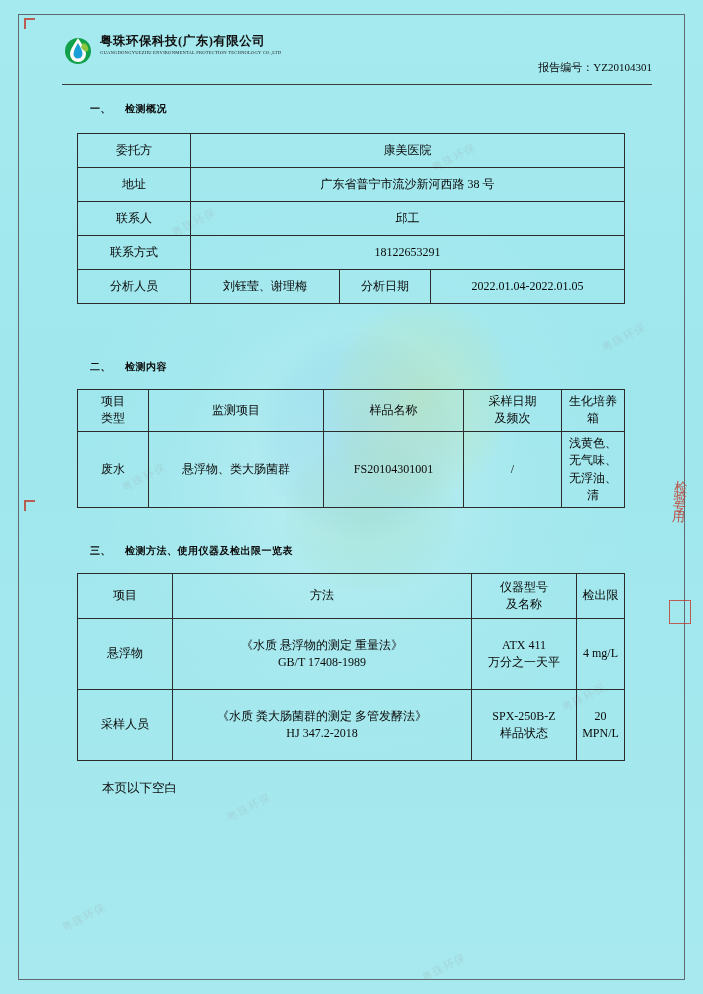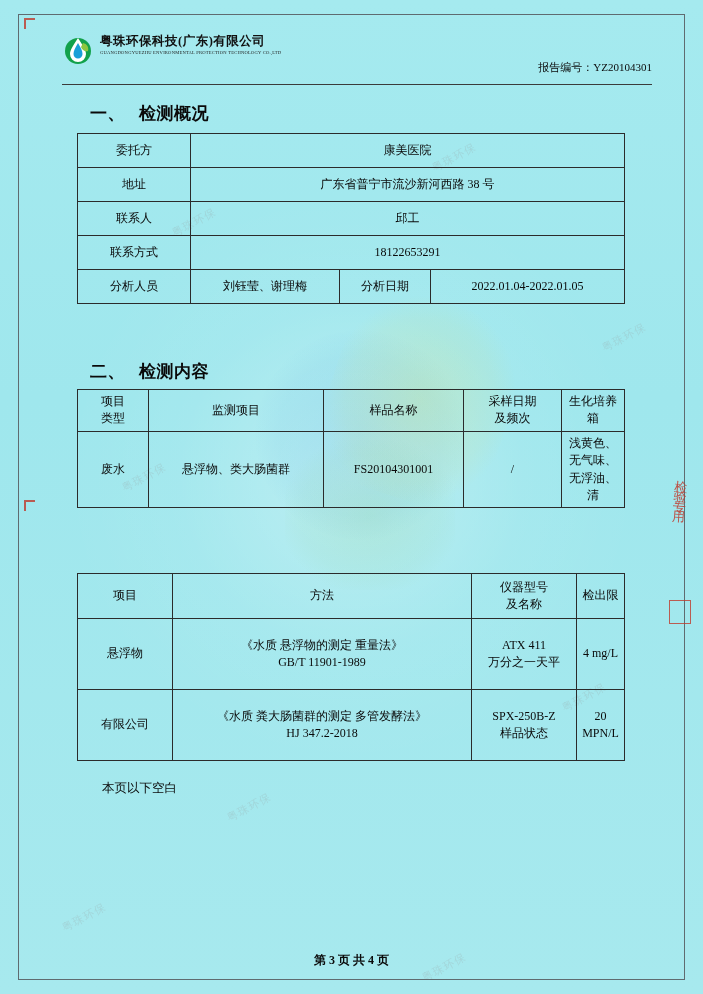--- a/index.html
+++ b/index.html
@@ -111,21 +111,21 @@
     position: absolute;
     left: 62px; top: 84px;
     width: 590px;
     height: 0;
     border-top: 1.2px solid #3b3b3b;
   }
 
   
   .sec-title {
     position: absolute;
-    font-size: 17px;
+    font-size: 10px;
     font-weight: bold;
     letter-spacing: 0.5px;
     white-space: nowrap;
   }
   .sec-title .num { margin-right: 14px; }
 
   table {
     position: absolute;
     border-collapse: collapse;
     font-size: 12px;
@@ -287,60 +287,62 @@
       <td>FS20104301001</td>
       <td>/</td>
       <td>
         <div>浅黄色、无气味、</div>
         <div>无浮油、清</div>
       </td>
     </tr>
   </tbody>
     </table>
 
+  <div class="sec-title" style="left:90px; top:544px;">
+    <span class="num">三、</span><span>检测方法、使用仪器及检出限一览表</span>
+  </div>
 
   <table class="t3">
     <tbody>
         <tr class="hdr">
       <td style="width:86px;">项目</td>
       <td style="width:290px;text-align:center;">方法</td>
       <td style="width:96px;">
         <div>仪器型号</div>
         <div>及名称</div>
       </td>
       <td>检出限</td>
     </tr>
     <tr class="row">
       <td>悬浮物</td>
       <td>
         <div>《水质  悬浮物的测定  重量法》</div>
-        <div>GB/T 11901-1989</div>
+        <div>GB/T 17408-1989</div>
       </td>
       <td>
         <div>ATX 411</div>
         <div>万分之一天平</div>
       </td>
       <td>4 mg/L</td>
     </tr>
     <tr class="row">
-      <td>有限公司</td>
+      <td>采样人员</td>
       <td>
         <div>《水质  粪大肠菌群的测定  多管发酵法》</div>
         <div>HJ 347.2-2018</div>
       </td>
       <td>
         <div>SPX-250B-Z</div>
         <div>样品状态</div>
       </td>
       <td>20 MPN/L</td>
     </tr>
   </tbody>
     </table>
 
   <div class="note">本页以下空白</div>
 
-  <div class="footer">第 3 页 共 4 页</div>
 
   <div class="stamp" style="top:470px;">检验专用</div>
   <div class="stamp-box" style="top:600px;"></div>
   <div class="corner" style="left:24px; top:18px;"></div>
   <div class="corner" style="left:24px; top:500px;"></div>
 </div>
 
 </body></html>

